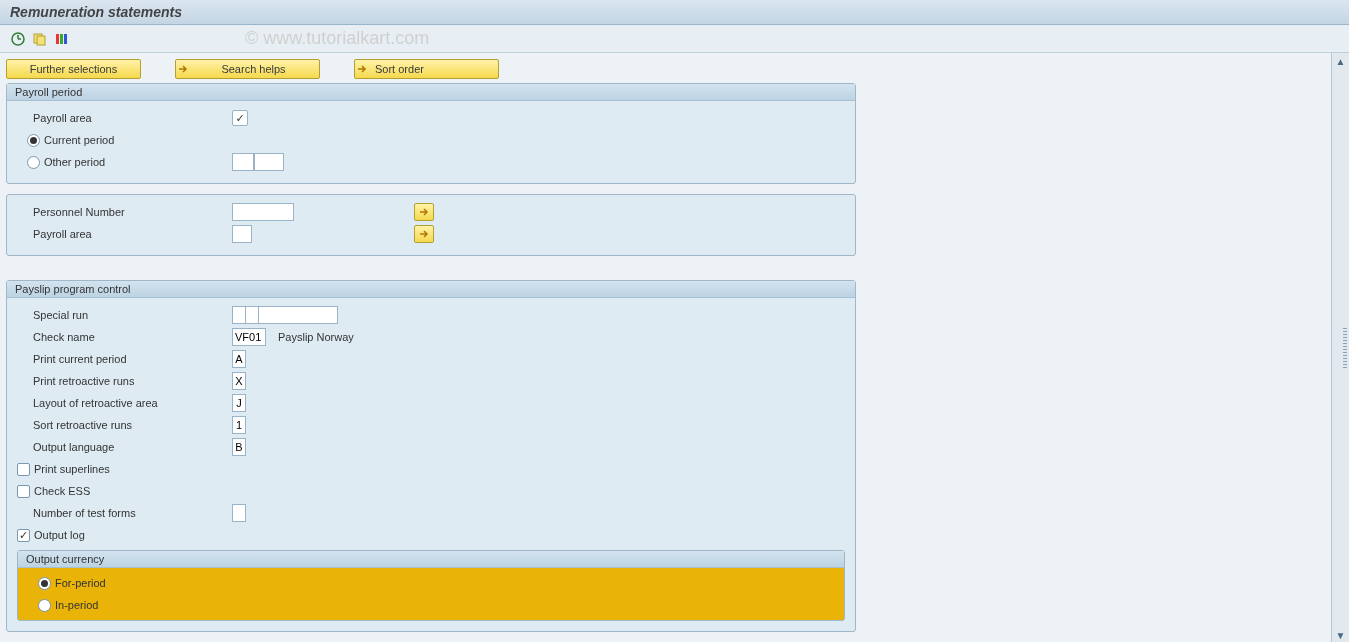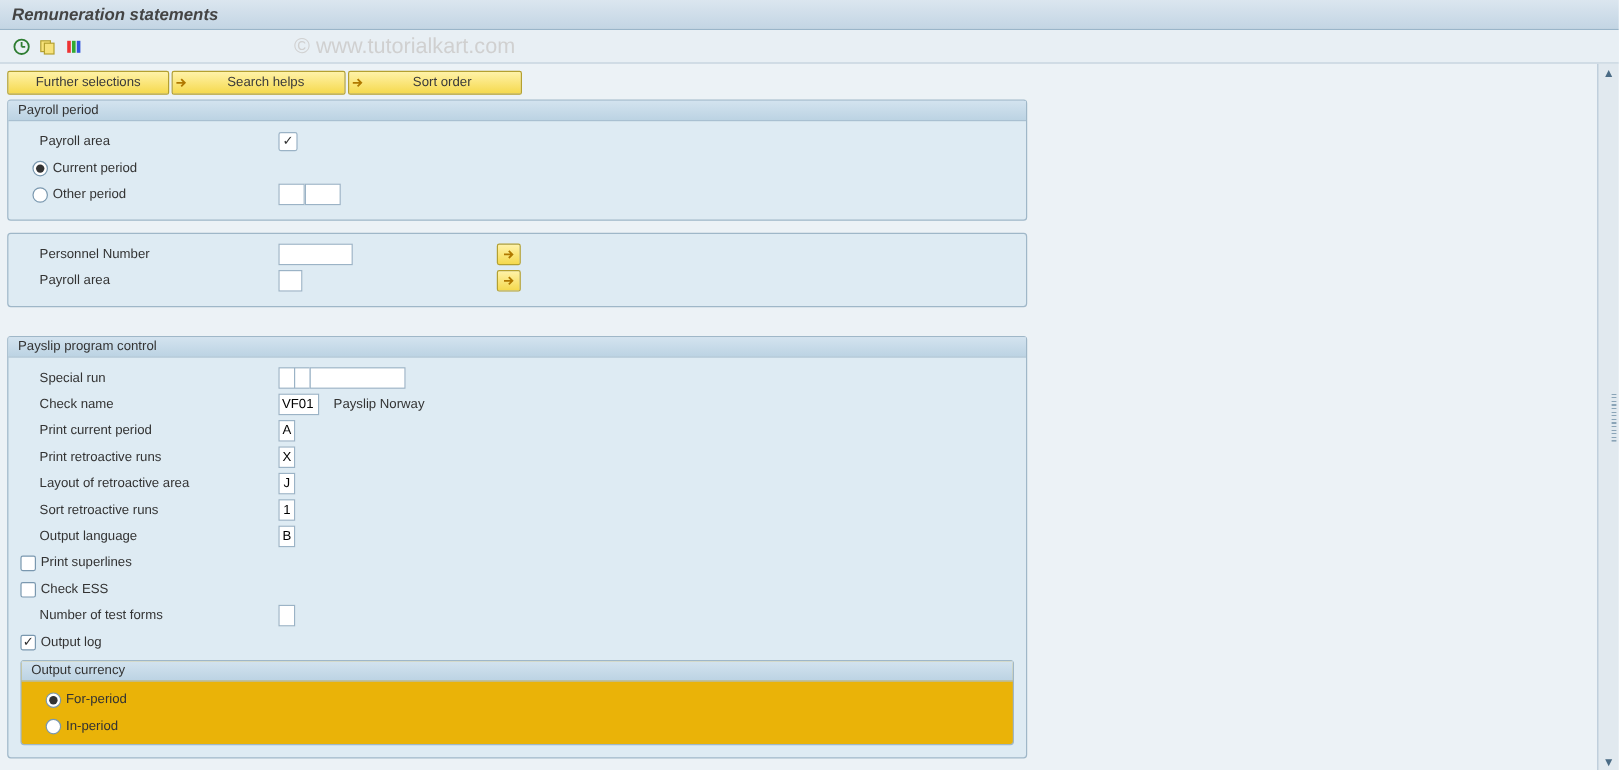--- a/index.html
+++ b/index.html
@@ -49,21 +49,21 @@
     border: 1px solid #b4a030;
     border-radius: 2px;
     height: 20px;
     display: flex;
     align-items: center;
     padding: 0 8px;
     font-size: 11px;
     color: #3a3a3a;
     cursor: pointer;
   }
-  .yellow-btn.arrow { padding-left: 0; }
+  .yellow-btn.arrow { padding-left: 0; margin-left: 32px; }
   .arrow-ico {
     width: 14px; height: 14px;
     display:inline-flex; align-items:center; justify-content:center;
     margin-right: 6px;
   }
   .groupbox {
     border: 1px solid #9fb7c8;
     border-radius: 3px;
     background: #deebf3;
     margin-bottom: 10px;
@@ -173,21 +173,21 @@
             </svg>
           </span>
         <span style="flex:1;text-align:center">Search helps</span>
       </div>
       <div class="yellow-btn arrow" style="width:145px">
         <span class="arrow-ico">
             <svg width="12" height="12" viewBox="0 0 12 12">
               <path d="M2 6h6M6 3l3 3-3 3" stroke="#b07800" stroke-width="1.5" fill="none"></path>
             </svg>
           </span>
-        <span style="flex:1;text-align:center">Sort order</span>
+        <span style="flex:1;">Sort order</span>
       </div>
     </div>
 
     <div class="groupbox">
       <div class="groupbox-title">Payroll period</div>
       <div class="groupbox-body">
         <div class="row">
           <span class="lbl">Payroll area</span>
           <span class="check sel" style="width:16px;height:16px;border:1px solid #9bb3c6;border-radius:2px;background:#fff"></span>
         </div>

